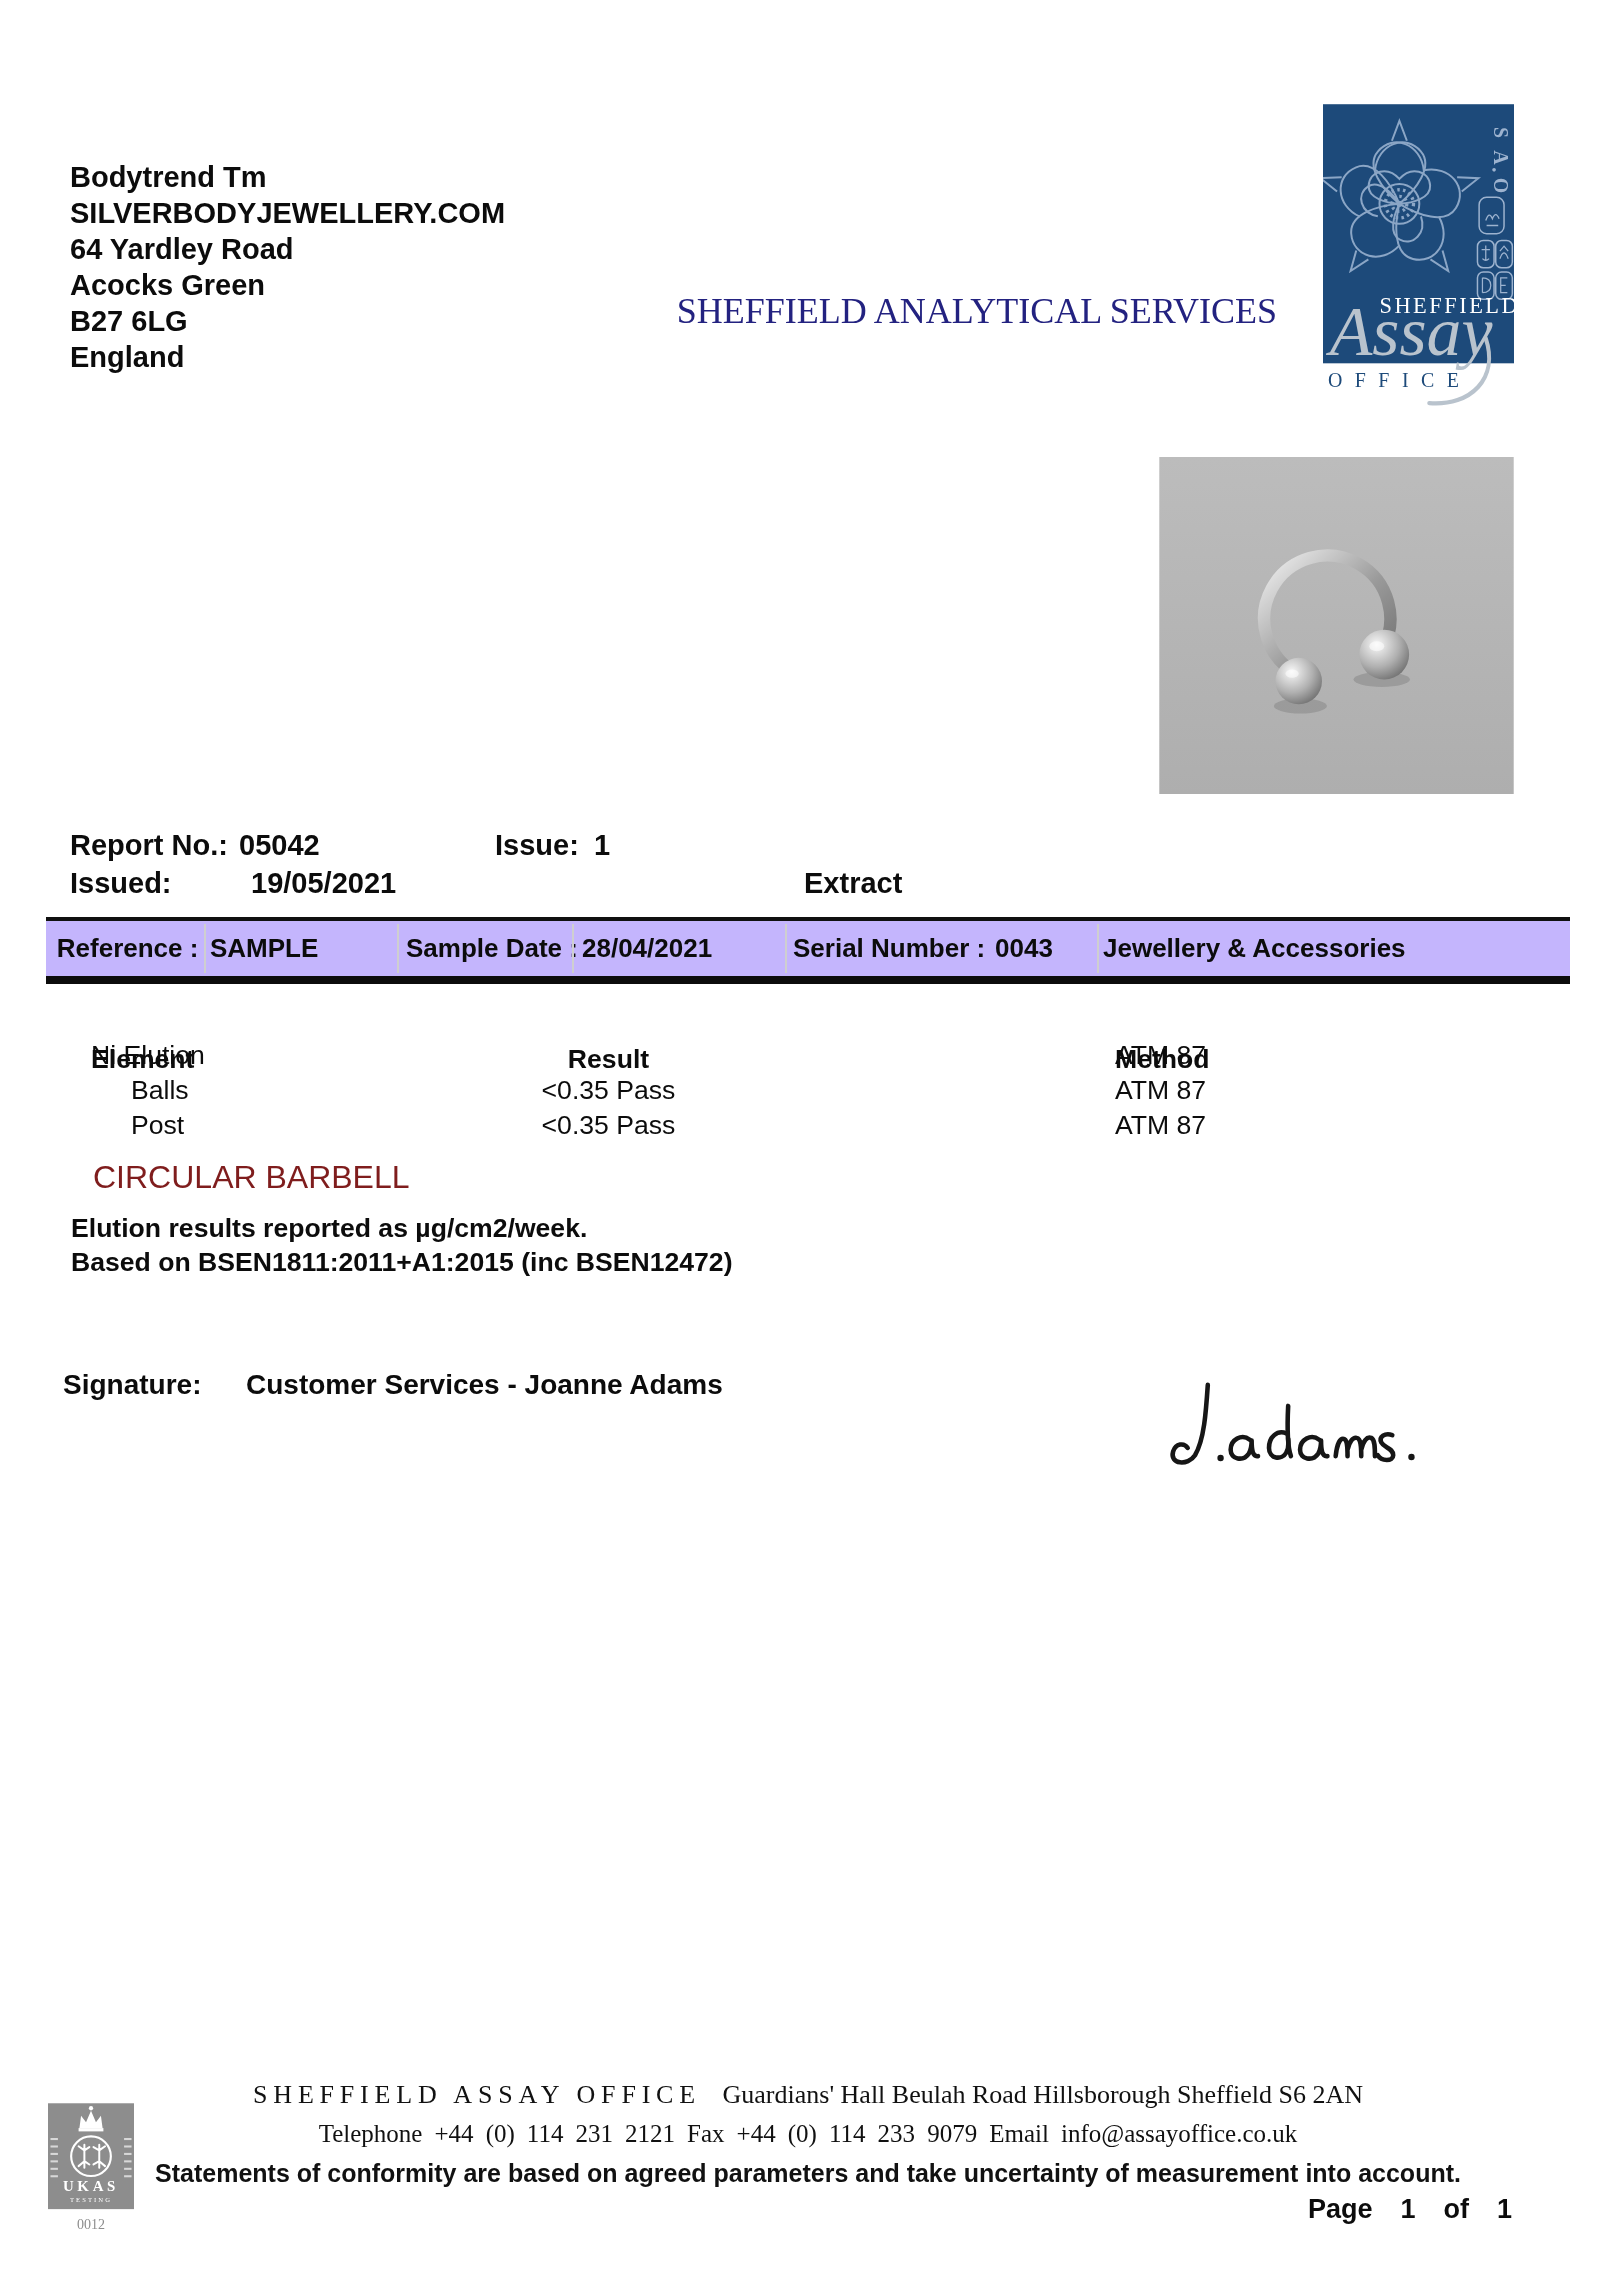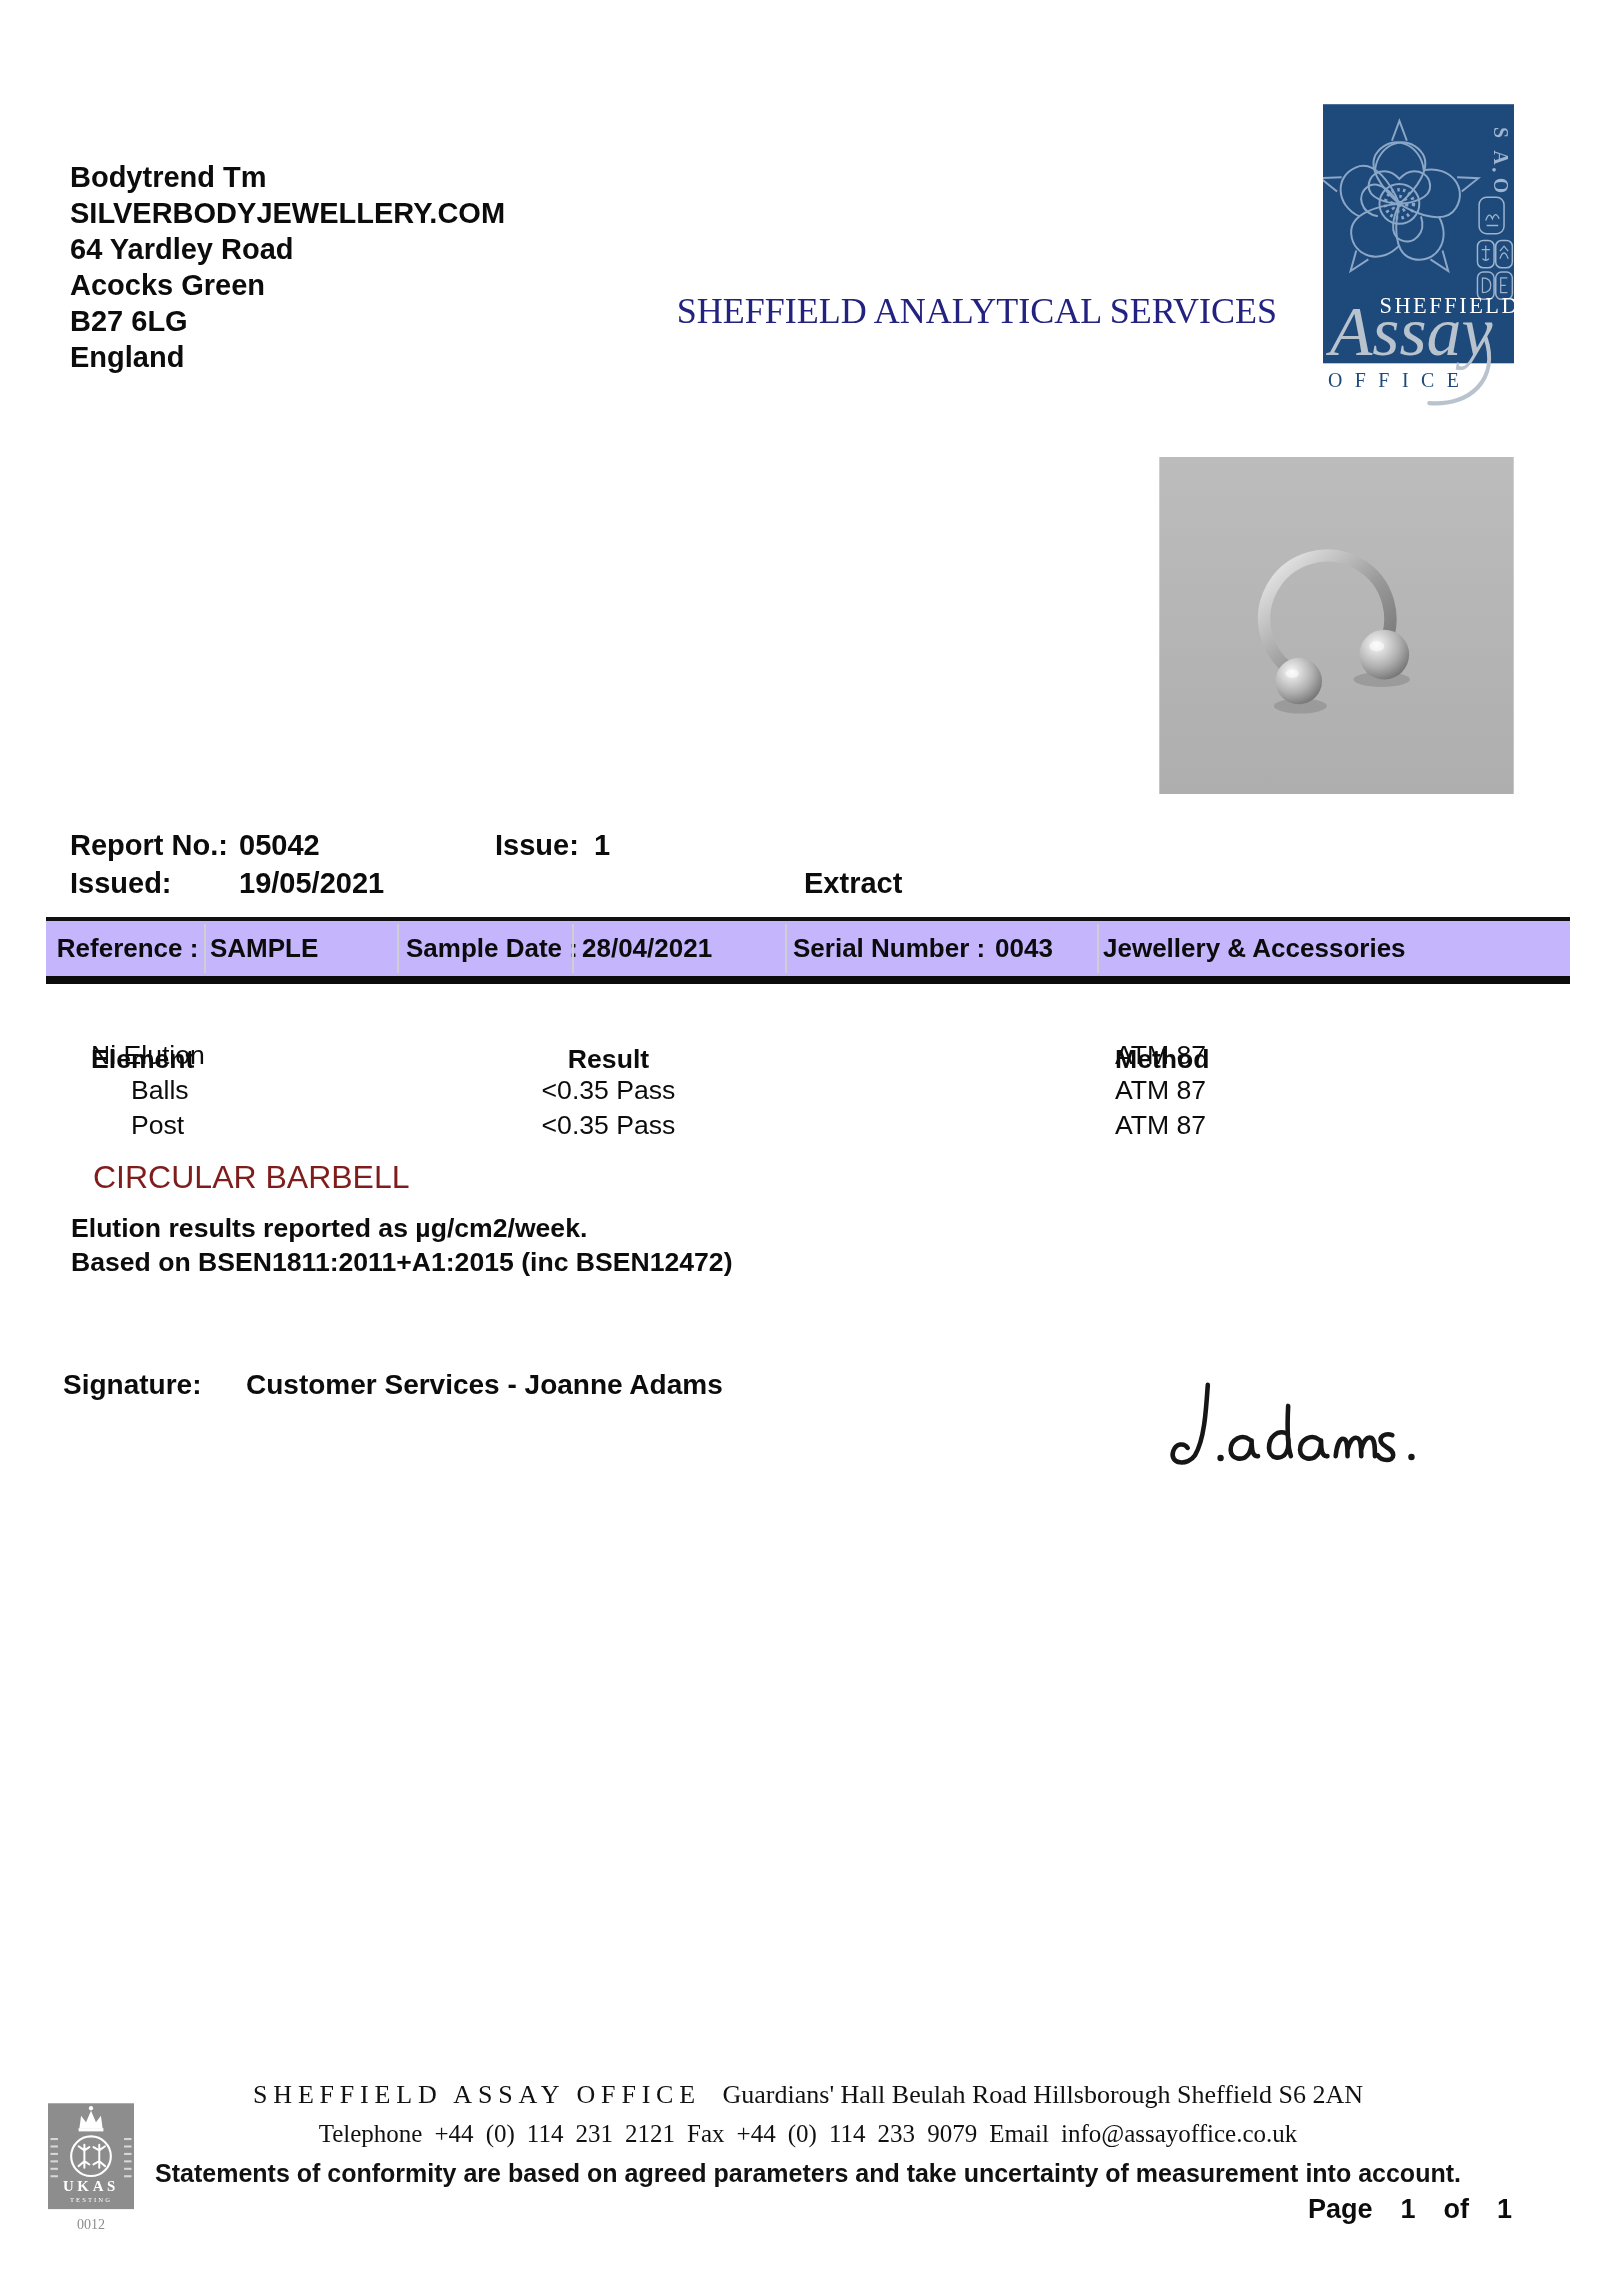--- a/index.html
+++ b/index.html
@@ -168,21 +168,21 @@
   </div>
 
   <div class="abs meta-row" style="top:829px;">
     <span style="left:70px;">Report No.:</span>
     <span style="left:239px;">05042</span>
     <span style="left:495px;">Issue:</span>
     <span style="left:594px;">1</span>
   </div>
   <div class="abs meta-row" style="top:867px;">
     <span style="left:70px;">Issued:</span>
-    <span style="left:239px;">19/05/2021</span>
+    <span style="left:251px;">19/05/2021</span>
     <span style="left:804px;">Extract</span>
   </div>
 
   <div class="abs rule1"></div>
   <div class="abs refbar">
     <span style="left:10.8px;">Reference :</span>
     <span style="left:164px;">SAMPLE</span>
     <span style="left:360px;">Sample Date :</span>
     <span style="left:536px;">28/04/2021</span>
     <span style="left:747px;">Serial Number :</span>

